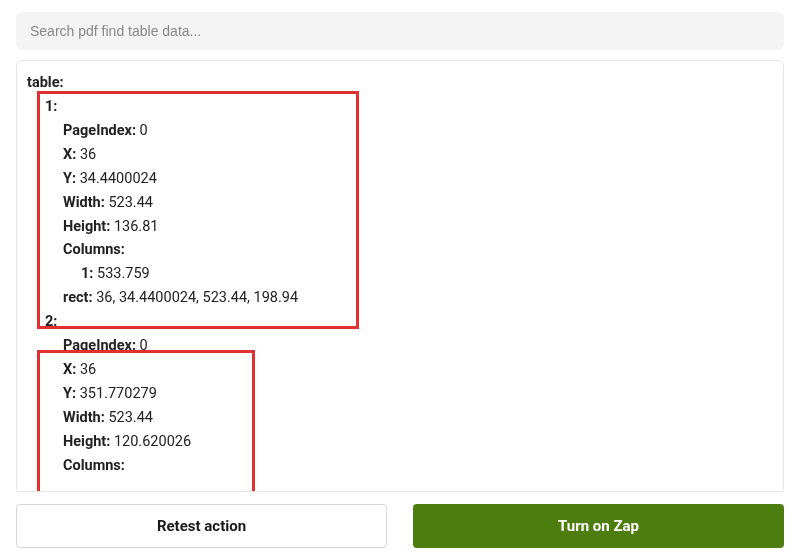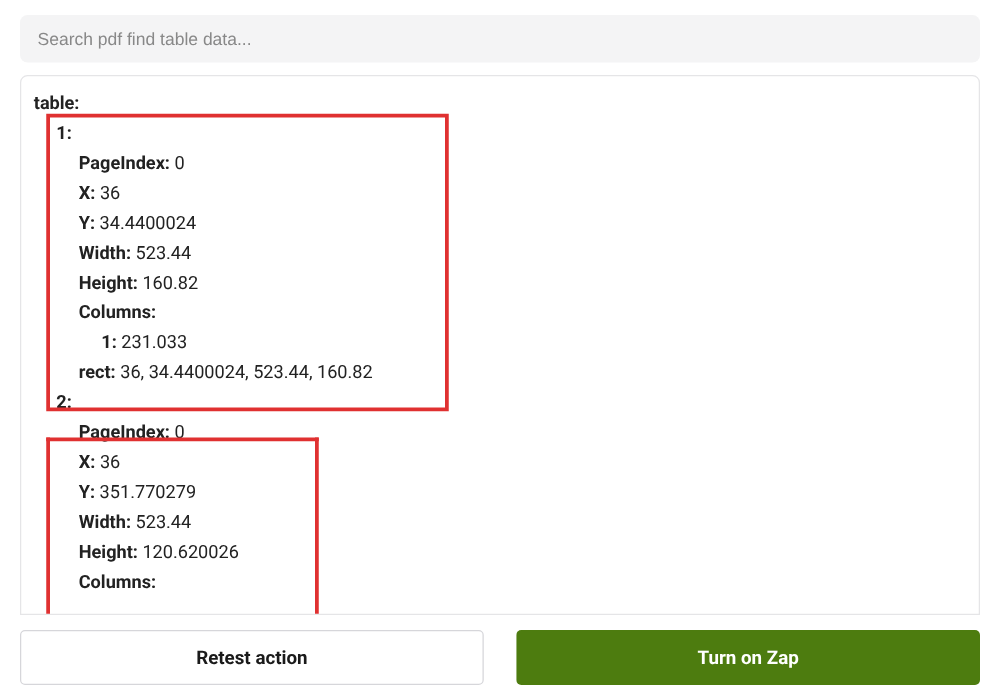--- a/index.html
+++ b/index.html
@@ -130,32 +130,32 @@
     <div class="row ind3">
       <span class="label">Y:</span>
       <span> 34.4400024</span>
     </div>
     <div class="row ind3">
       <span class="label">Width:</span>
       <span> 523.44</span>
     </div>
     <div class="row ind3">
       <span class="label">Height:</span>
-      <span> 160.82</span>
+      <span> 136.81</span>
     </div>
     <div class="row ind3">
       <span class="label">Columns:</span>
     </div>
     <div class="row ind4">
       <span class="label">1:</span>
-      <span> 231.033</span>
+      <span> 533.759</span>
     </div>
     <div class="row ind3">
       <span class="label">rect:</span>
-      <span> 36, 34.4400024, 523.44, 160.82</span>
+      <span> 36, 34.4400024, 523.44, 198.94</span>
     </div>
 
     <div class="row ind2"><span class="label">2:</span></div>
     <div class="row ind3">
       <span class="label">PageIndex:</span>
       <span> 0</span>
     </div>
     <div class="row ind3">
       <span class="label">X:</span>
       <span> 36</span>

